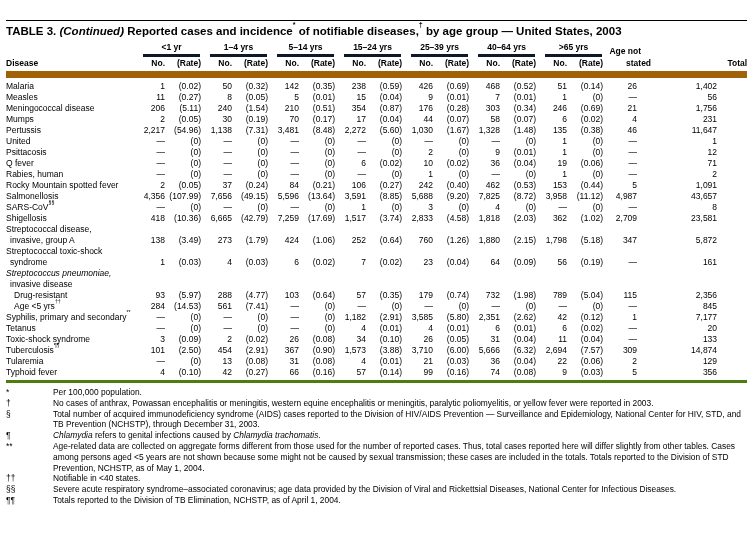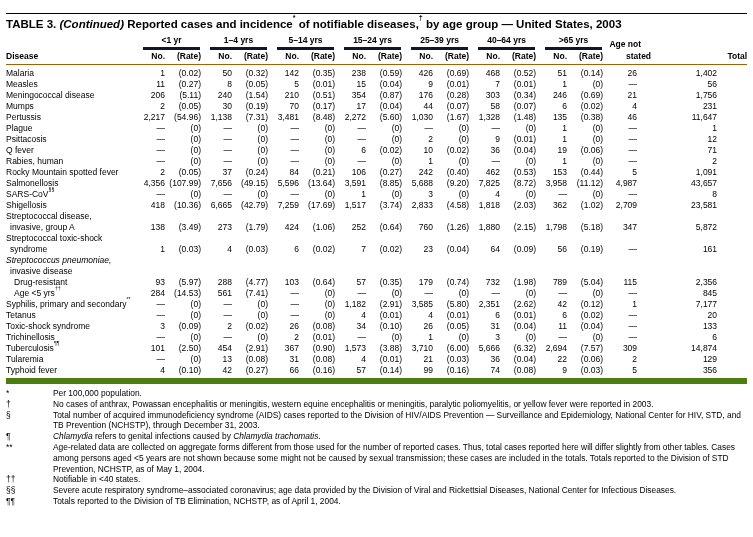--- a/index.html
+++ b/index.html
@@ -2,42 +2,42 @@
 <html><head>
 <meta charset="utf-8">
 <style>
   * { margin:0; padding:0; box-sizing:border-box; }
   html, body { background:#ffffff; }
   body {
     width:753px; height:537px; overflow:hidden;
     font-family:"Liberation Sans", sans-serif;
     color:#000;
   }
-  .page { padding:13px 6px 0 6px; }
+  .page { padding:20px 6px 0 6px; }
   .top-rule { border-top:1px solid #000; }
   .title { font-size:11.5px; font-weight:bold; line-height:14px; margin:3px 0 4px 0; }
   .it { font-style:italic; }
   sup { font-size:0.62em; line-height:0; position:relative; top:-0.45em; }
 
   table.data-table { width:741px; border-collapse:collapse; table-layout:fixed; }
   .c-disease{width:128px} .c-no{width:31px} .c-rate{width:36px} .c-agens{width:48px} .c-total{width:96px}
 
   th, td {
     padding:0; font-size:8.5px; line-height:11px;
     vertical-align:bottom; text-align:right; white-space:nowrap; font-weight:normal;
   }
   thead th { font-weight:bold; }
   th.disease, td.disease { text-align:left; }
   .group-label { display:block; margin:0 1px 0 9px; padding-bottom:1px; border-bottom:3px solid #0f172a; text-align:center; }
-  tr.hr2 th { border-bottom:1px solid #a16207; padding:1px 0 2px 0; }
+  tr.hr2 th { border-bottom:7px solid #a16207; padding:1px 0 2px 0; }
   td.agens, th.agens { padding-right:14px; }
   tr.hr1 th.agens { padding-right:10px; }
   td.total, th.total { padding-right:30px; }
   tbody tr:first-child td { padding-top:3px; }
-  tbody tr:last-child td { border-bottom:6px solid #4d7c0f; padding-bottom:2px; }
+  tbody tr:last-child td { border-bottom:3px solid #4d7c0f; padding-bottom:2px; }
   td.disease .line.cont { padding-left:4px; }
   td.disease.indent .line { padding-left:8px; }
 
   .footnotes { margin-top:4px; }
   .fn { display:flex; font-size:8.4px; line-height:10.8px; }
   .fn-marker { flex:0 0 14px; }
   .fn-text { flex:1 1 auto; white-space:normal;margin-left:33px; }
 </style>
 </head>
 <body>
@@ -214,21 +214,21 @@
           <td class="rate">(1.67)</td>
           <td class="no">1,328</td>
           <td class="rate">(1.48)</td>
           <td class="no">135</td>
           <td class="rate">(0.38)</td>
           <td class="agens">46</td>
           <td class="total">11,647</td>
         </tr>
         <tr>
           <td class="disease">
-            <div class="line"><span>Plague</span></div>
+            <div class="line"><span>United</span></div>
           </td>
           <td class="no">—</td>
           <td class="rate">(0)</td>
           <td class="no">—</td>
           <td class="rate">(0)</td>
           <td class="no">—</td>
           <td class="rate">(0)</td>
           <td class="no">—</td>
           <td class="rate">(0)</td>
           <td class="no">—</td>
@@ -538,41 +538,20 @@
           <td class="rate">(0.05)</td>
           <td class="no">31</td>
           <td class="rate">(0.04)</td>
           <td class="no">11</td>
           <td class="rate">(0.04)</td>
           <td class="agens">—</td>
           <td class="total">133</td>
         </tr>
         <tr>
           <td class="disease">
-            <div class="line"><span>Trichinellosis</span></div>
-          </td>
-          <td class="no">—</td>
-          <td class="rate">(0)</td>
-          <td class="no">—</td>
-          <td class="rate">(0)</td>
-          <td class="no">2</td>
-          <td class="rate">(0.01)</td>
-          <td class="no">—</td>
-          <td class="rate">(0)</td>
-          <td class="no">1</td>
-          <td class="rate">(0)</td>
-          <td class="no">3</td>
-          <td class="rate">(0)</td>
-          <td class="no">—</td>
-          <td class="rate">(0)</td>
-          <td class="agens">—</td>
-          <td class="total">6</td>
-        </tr>
-        <tr>
-          <td class="disease">
             <div class="line"><span>Tuberculosis</span><sup>¶¶</sup></div>
           </td>
           <td class="no">101</td>
           <td class="rate">(2.50)</td>
           <td class="no">454</td>
           <td class="rate">(2.91)</td>
           <td class="no">367</td>
           <td class="rate">(0.90)</td>
           <td class="no">1,573</td>
           <td class="rate">(3.88)</td>

